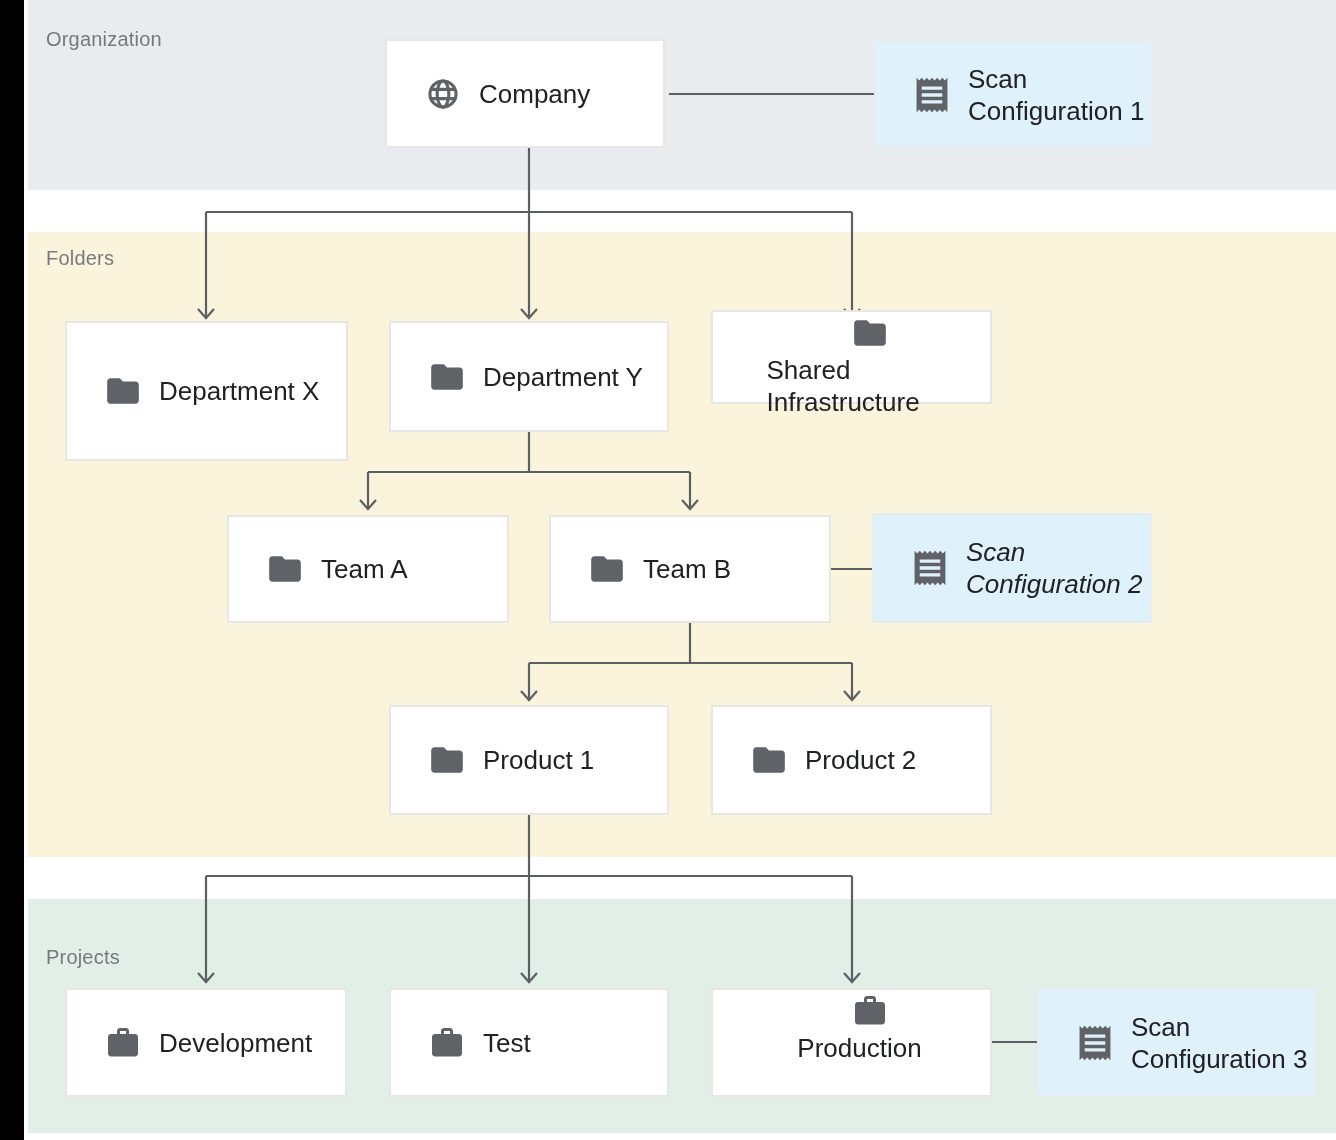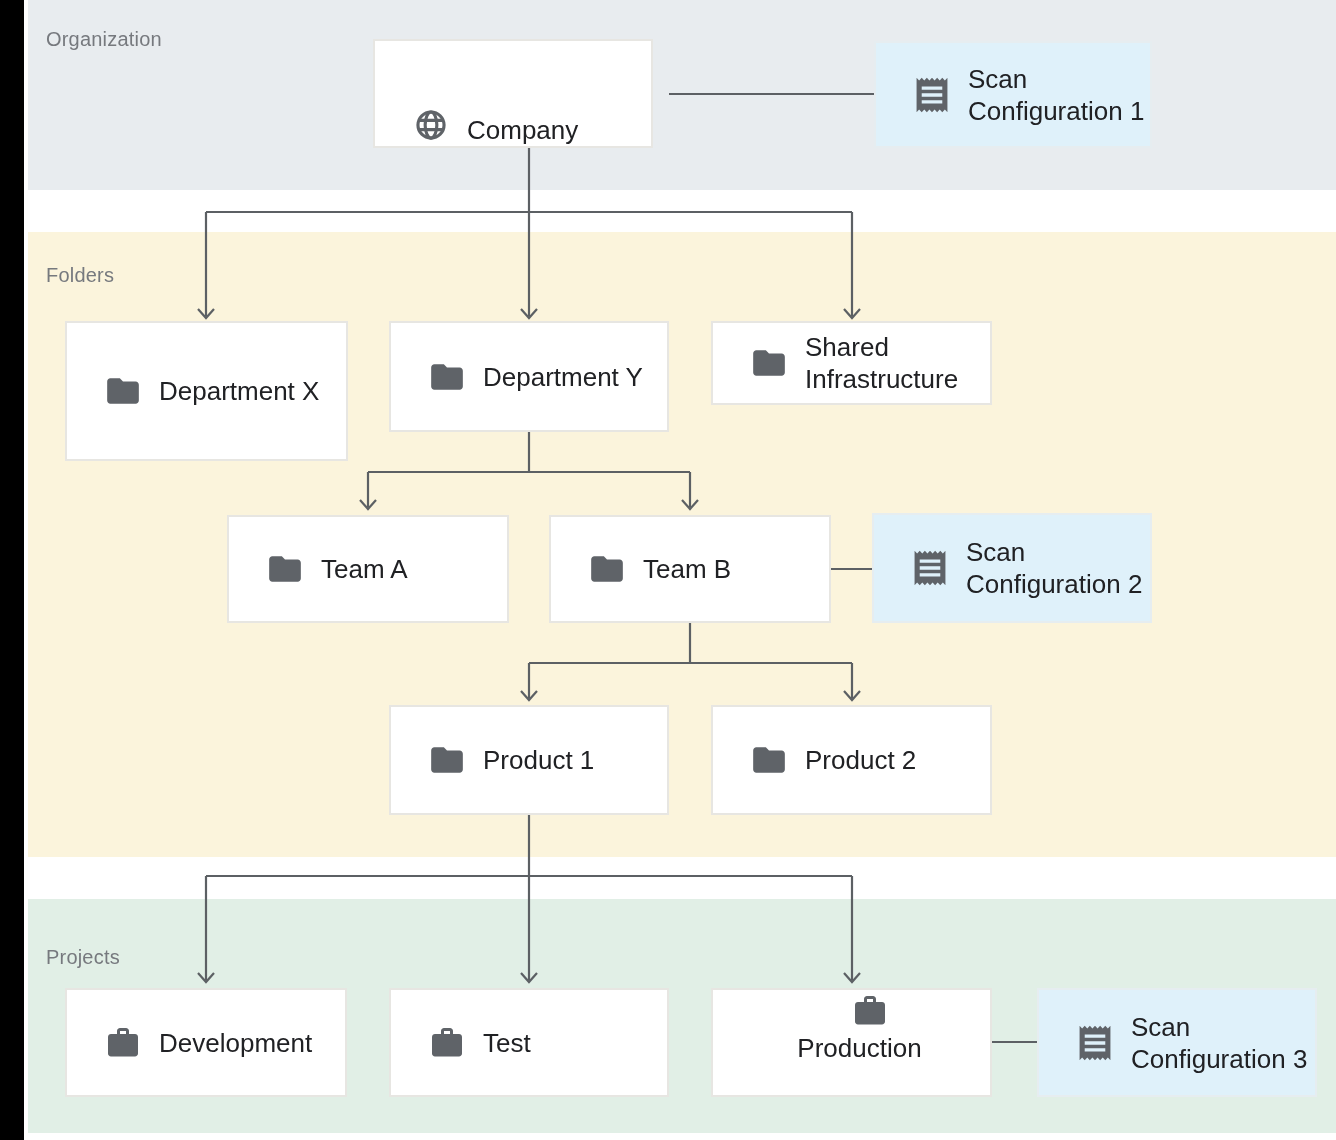--- a/index.html
+++ b/index.html
@@ -14,21 +14,21 @@
   .band{position:absolute;left:4px;right:0;}
   .band-organization{top:0;height:190px;background:#e8ecef;}
   .band-folders{top:232px;height:625px;background:#fbf4dc;}
   .band-projects{top:899px;height:234px;background:#e1efe6;}
   .section-label{
     position:absolute;left:22px;
     font-size:20px;color:#76797e;
     z-index:4;letter-spacing:.2px;
   }
   #label-organization{top:28px;}
-  #label-folders{top:264px;}
+  #label-folders{top:247px;}
   #label-projects{top:946px;}
   #connectors{position:absolute;left:0;top:0;z-index:2;pointer-events:none;}
   #connectors path, #connectors polyline{
     stroke:#5c6064;stroke-width:2.2;fill:none;
   }
   .node,.scan-node{
     position:absolute;
     box-sizing:border-box;
     display:flex;align-items:center;
     z-index:3;
@@ -87,21 +87,21 @@
     <polyline points="497,973 505,982 513,973"></polyline>
     <polyline points="820,973 828,982 836,973"></polyline>
 
     <path d="M968 1042 H1013"></path>
   </svg>
 
   <div class="section-label" id="label-organization">Organization</div>
   <div class="section-label" id="label-folders">Folders</div>
   <div class="section-label" id="label-projects">Projects</div>
 
-  <div class="node" style="left:349px;top:39px;width:280px;height:109px;align-items:flex-end;">
+  <div class="node" style="left:361px;top:39px;width:280px;height:109px;">
     <span class="icon">
       <svg width="36" height="36" viewBox="0 0 24 24">
         <circle cx="12" cy="12" r="8.7" fill="none" stroke="#5f6368" stroke-width="2.1"></circle>
         <ellipse cx="12" cy="12" rx="3.9" ry="8.7" fill="none" stroke="#5f6368" stroke-width="2.1"></ellipse>
         <path d="M3.6 8.9 H20.4 M3.6 15.1 H20.4" stroke="#5f6368" stroke-width="2.1" fill="none"></path>
       </svg>
     </span>
     <span class="node-label">Company</span>
   </div>
 
@@ -125,21 +125,21 @@
 
   <div class="node" style="left:365px;top:321px;width:280px;height:111px;">
     <span class="icon">
       <svg width="38" height="38" viewBox="0 0 24 24">
           <path d="M10 4H4c-1.1 0-1.99.9-1.99 2L2 18c0 1.1.9 2 2 2h16c1.1 0 2-.9 2-2V8c0-1.1-.9-2-2-2h-8l-2-2z" fill="#5f6368"></path>
         </svg>
     </span>
     <span class="node-label">Department Y</span>
   </div>
 
-  <div class="node" style="left:687px;top:321px;width:281px;height:84px;">
+  <div class="node" style="left:687px;top:310px;width:281px;height:94px;flex-direction:column;">
     <span class="icon">
       <svg width="38" height="38" viewBox="0 0 24 24">
           <path d="M10 4H4c-1.1 0-1.99.9-1.99 2L2 18c0 1.1.9 2 2 2h16c1.1 0 2-.9 2-2V8c0-1.1-.9-2-2-2h-8l-2-2z" fill="#5f6368"></path>
         </svg>
     </span>
     <span class="node-label">Shared Infrastructure</span>
   </div>
 
   <div class="node" style="left:203px;top:515px;width:282px;height:108px;">
     <span class="icon">
@@ -152,21 +152,21 @@
 
   <div class="node" style="left:525px;top:515px;width:282px;height:108px;">
     <span class="icon">
       <svg width="38" height="38" viewBox="0 0 24 24">
           <path d="M10 4H4c-1.1 0-1.99.9-1.99 2L2 18c0 1.1.9 2 2 2h16c1.1 0 2-.9 2-2V8c0-1.1-.9-2-2-2h-8l-2-2z" fill="#5f6368"></path>
         </svg>
     </span>
     <span class="node-label">Team B</span>
   </div>
 
-  <div class="scan-node" style="left:848px;top:513px;width:280px;height:110px;">
+  <div class="scan-node" style="left:848px;top:513px;width:280px;height:110px;font-style:italic;">
     <span class="icon">
       <svg width="36" height="40" viewBox="1.5 1 21 22">
         <path d="M18 17H6v-2h12v2zm0-4H6v-2h12v2zm0-4H6V7h12v2zM3 22l1.5-1.5L6 22l1.5-1.5L9 22l1.5-1.5L12 22l1.5-1.5L15 22l1.5-1.5L18 22l1.5-1.5L21 22V2l-1.5 1.5L18 2l-1.5 1.5L15 2l-1.5 1.5L12 2l-1.5 1.5L9 2 7.5 3.5 6 2 4.5 3.5 3 2v20z" fill="#5f6368"></path>
       </svg>
     </span>
     <span class="node-label">Scan Configuration 2</span>
   </div>
 
   <div class="node" style="left:365px;top:705px;width:280px;height:110px;">
     <span class="icon">

